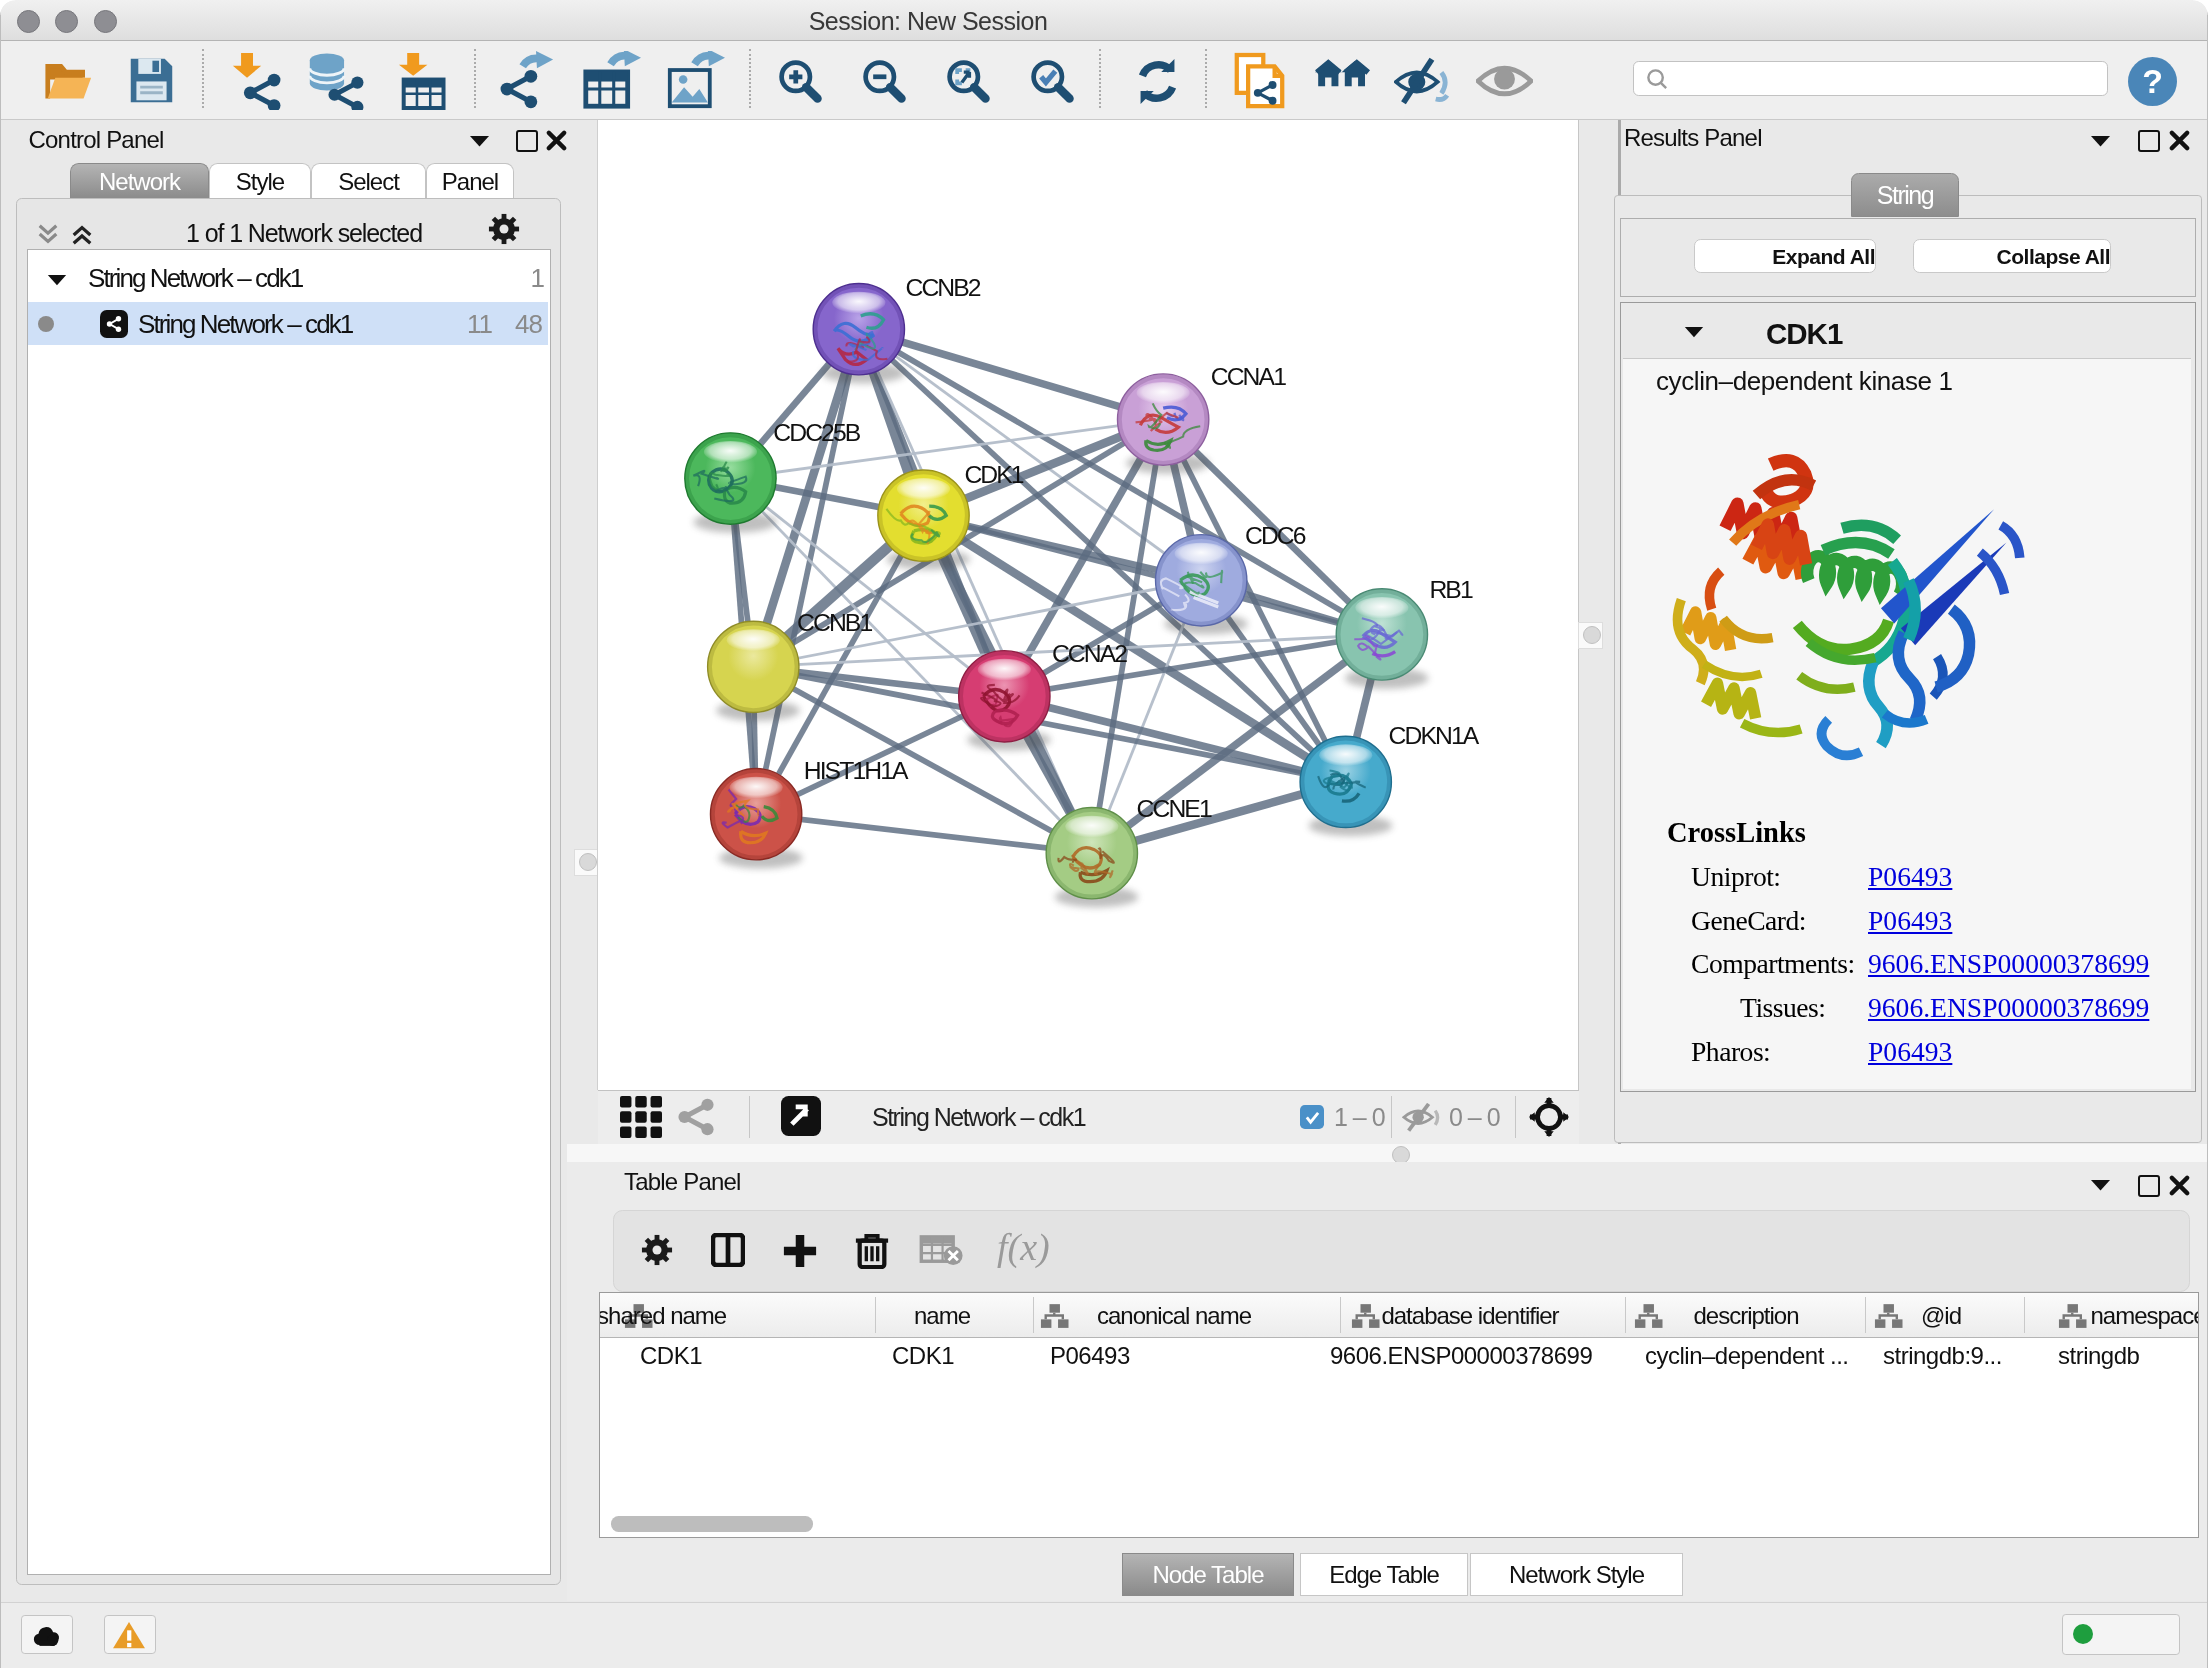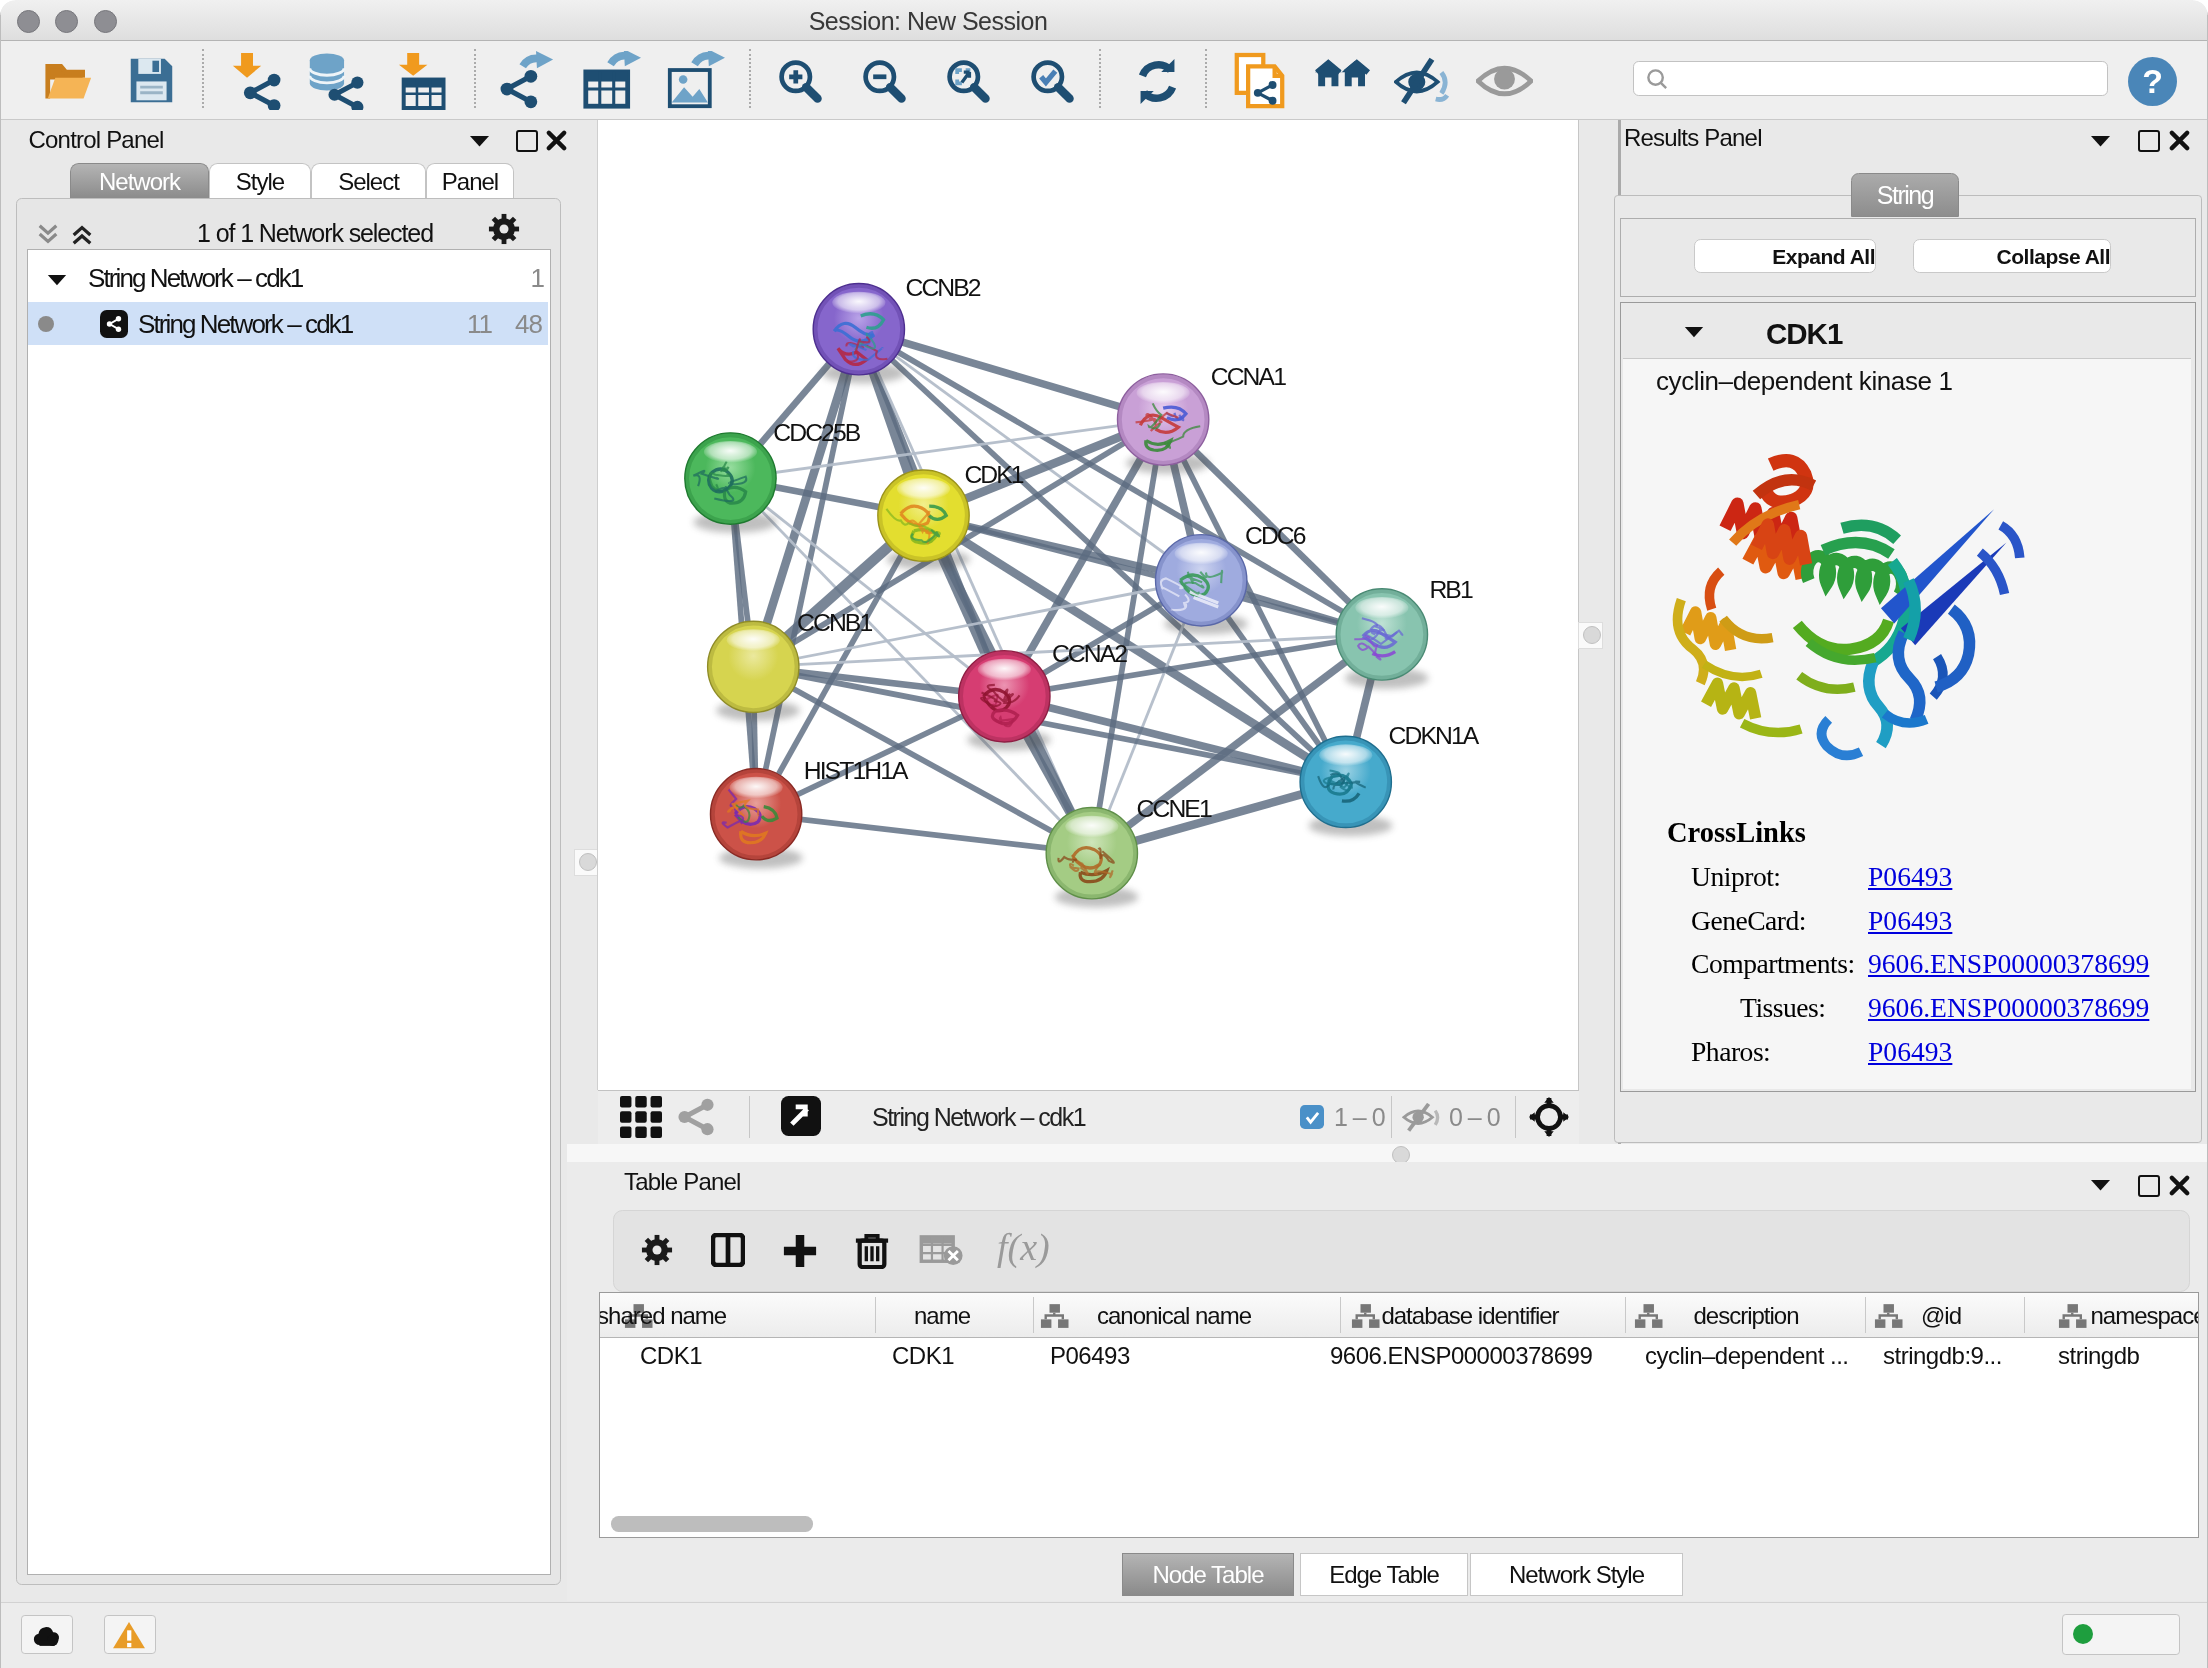--- a/index.html
+++ b/index.html
@@ -188,21 +188,21 @@
 <div class="abs cp-tab" style="left:209px;width:100px">Style</div>
 <div class="abs cp-tab" style="left:311px;width:113px">Select</div>
 <div class="abs cp-tab" style="left:426px;width:86px">Panel</div>
 <div class="abs cpbox"></div>
 <svg class="abs" style="left:36px;top:223px" width="24" height="24" viewBox="0 0 26 26">
     <path d="M4,3 l9,8 9,-8 M4,12 l9,8 9,-8" stroke="#8a8a8a" stroke-width="3.5" fill="none"></path>
   </svg>
 <svg class="abs" style="left:70px;top:223px" width="24" height="24" viewBox="0 0 26 26">
     <path d="M4,13 l9,-8 9,8 M4,22 l9,-8 9,8" stroke="#222" stroke-width="3.5" fill="none"></path>
   </svg>
-<div class="abs" style="left:186px;top:219px;width:258px;text-align:center;font-size:25px;letter-spacing:-1.1px;color:#111">1 of 1 Network selected</div>
+<div class="abs" style="left:186px;top:219px;width:258px;text-align:left;font-size:25px;letter-spacing:-1.1px;color:#111">1 of 1 Network selected</div>
 <svg class="abs" style="left:488px;top:213px" width="32" height="32" viewBox="0 0 34 34">
     <rect x="14.44" y="1" width="5.12" height="5.44" fill="#1a1a1a" transform="rotate(0 17 17)"></rect>
     <rect x="14.44" y="1" width="5.12" height="5.44" fill="#1a1a1a" transform="rotate(45 17 17)"></rect>
     <rect x="14.44" y="1" width="5.12" height="5.44" fill="#1a1a1a" transform="rotate(90 17 17)"></rect>
     <rect x="14.44" y="1" width="5.12" height="5.44" fill="#1a1a1a" transform="rotate(135 17 17)"></rect>
     <rect x="14.44" y="1" width="5.12" height="5.44" fill="#1a1a1a" transform="rotate(180 17 17)"></rect>
     <rect x="14.44" y="1" width="5.12" height="5.44" fill="#1a1a1a" transform="rotate(225 17 17)"></rect>
     <rect x="14.44" y="1" width="5.12" height="5.44" fill="#1a1a1a" transform="rotate(270 17 17)"></rect>
     <rect x="14.44" y="1" width="5.12" height="5.44" fill="#1a1a1a" transform="rotate(315 17 17)"></rect>
     <circle cx="17" cy="17" r="11.52" fill="#1a1a1a"></circle>

